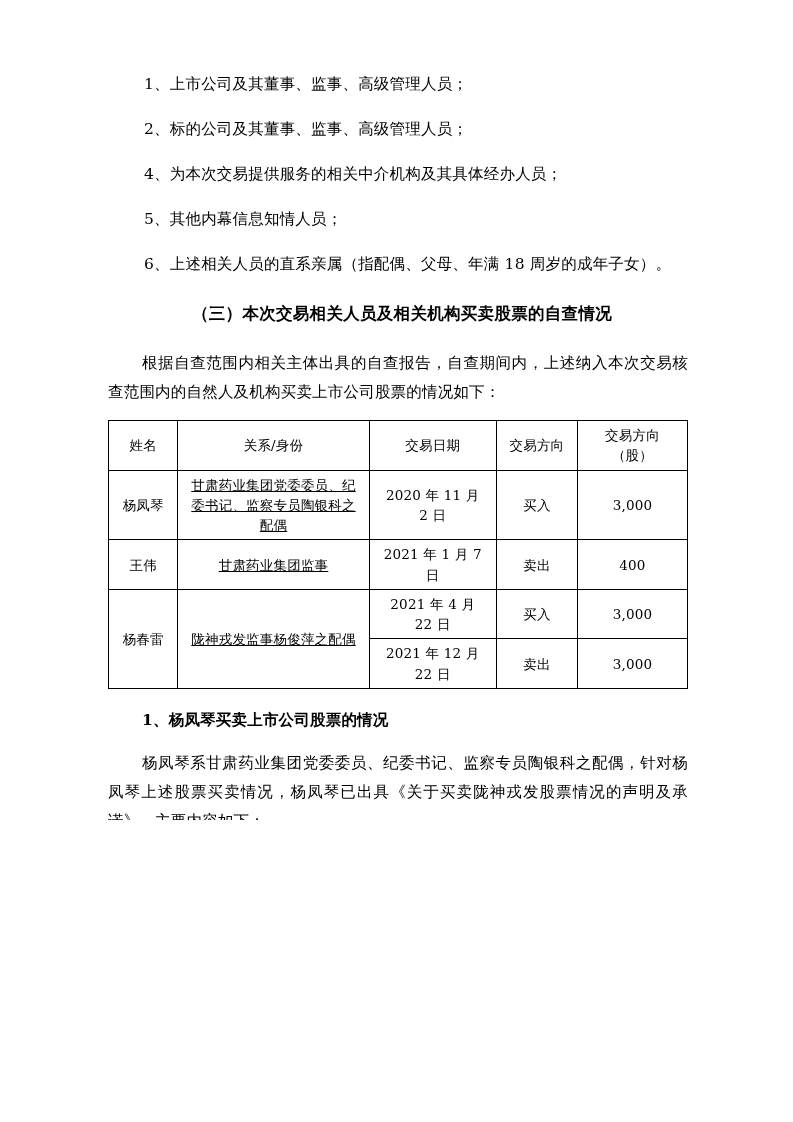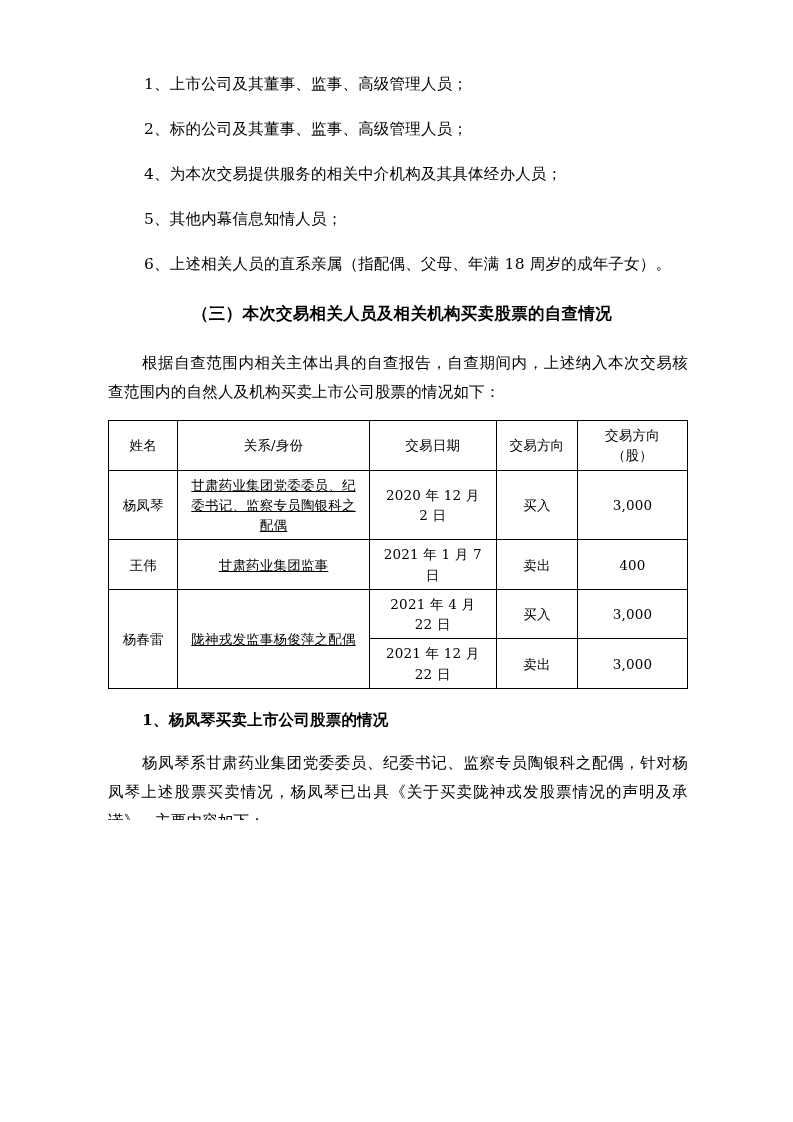--- a/index.html
+++ b/index.html
@@ -141,21 +141,21 @@
           <th>关系/身份</th>
           <th>交易日期</th>
           <th>交易方向</th>
           <th>交易方向（股）</th>
         </tr>
       </thead>
       <tbody>
         <tr>
           <td>杨凤琴</td>
           <td class="relation">甘肃药业集团党委委员、纪委书记、监察专员陶银科之配偶</td>
-          <td>2020 年 12 月 2 日</td>
+          <td>2020 年 11 月 2 日</td>
           <td>买入</td>
           <td>3,000</td>
         </tr>
         <tr>
           <td>王伟</td>
           <td class="relation">甘肃药业集团监事</td>
           <td>2021 年 1 月 7 日</td>
           <td>卖出</td>
           <td>400</td>
         </tr>

